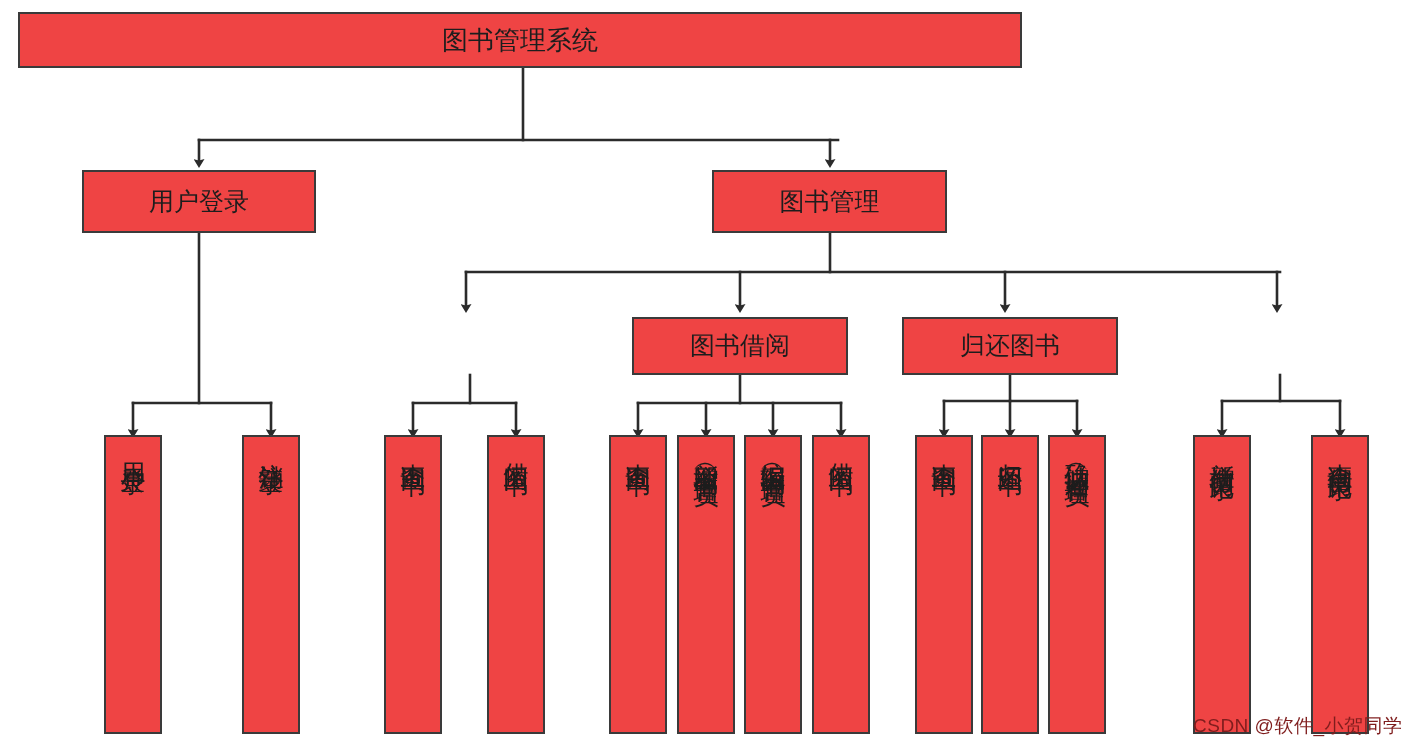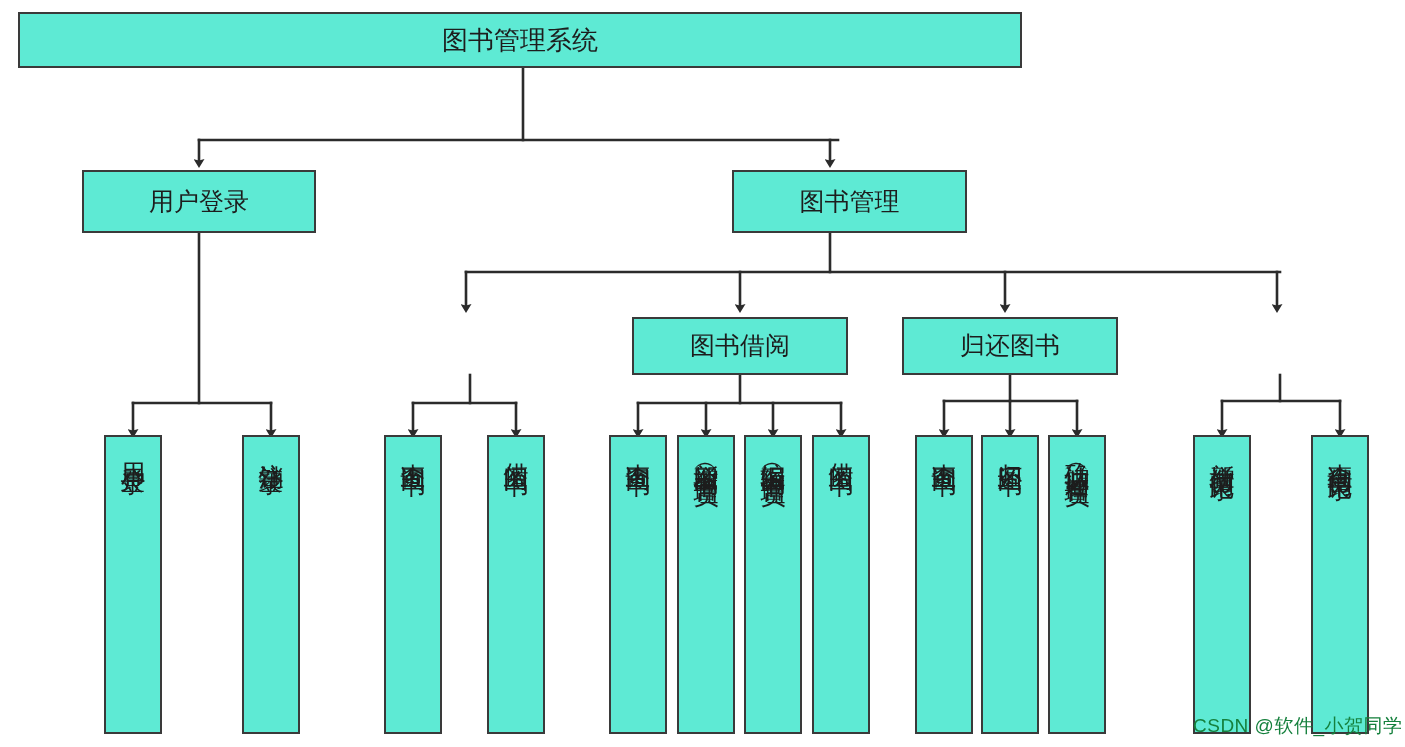--- a/index.html
+++ b/index.html
@@ -21,21 +21,21 @@
     position: absolute;
     left: 0;
     top: 0;
     width: 1405px;
     height: 747px;
     pointer-events: none;
   }
   .node {
     position: absolute;
     box-sizing: border-box;
-    background: #5eead4;
+    background: #ef4444;
     border: 2.5px solid #3a3a3a;
     display: flex;
     align-items: center;
     justify-content: center;
     color: #1d1d1d;
     z-index: 2;
   }
   .node-label {
     display: block;
     text-align: center;
@@ -58,21 +58,21 @@
     font-size: 25px;
     letter-spacing: 3px;
     line-height: 1;
     white-space: nowrap;
   }
   .watermark {
     position: absolute;
     left: 1193px;
     top: 713px;
     font-size: 19px;
-    color: #15803d;
+    color: #7f1d1d;
     white-space: nowrap;
     z-index: 3;
     letter-spacing: 0.5px;
   }
 </style>
 </head>
 <body>
 
 <div id="canvas">
 
@@ -126,21 +126,21 @@
     </g>
   </svg>
 
   <div class="node h-node root" style="left:18px; top:12px; width:1004px; height:56px;">
     <span class="node-label">图书管理系统</span>
   </div>
 
   <div class="node h-node" style="left:82px; top:170px; width:234px; height:63px;">
     <span class="node-label">用户登录</span>
   </div>
-  <div class="node h-node" style="left:712px; top:170px; width:235px; height:63px;margin-left:20px;">
+  <div class="node h-node" style="left:712px; top:170px; width:235px; height:63px;">
     <span class="node-label">图书管理</span>
   </div>
 
   <div class="node h-node" style="left:632px; top:317px; width:216px; height:58px;justify-content:center;">
     <span class="node-label">图书借阅</span>
   </div>
   <div class="node h-node" style="left:902px; top:317px; width:216px; height:58px;">
     <span class="node-label">归还图书</span>
   </div>
 

